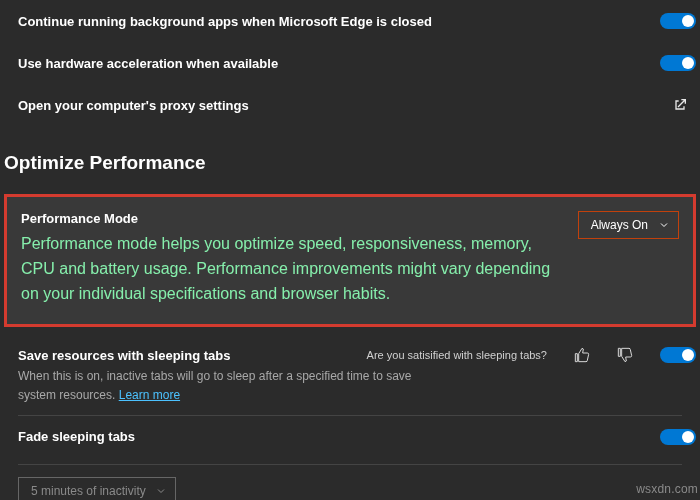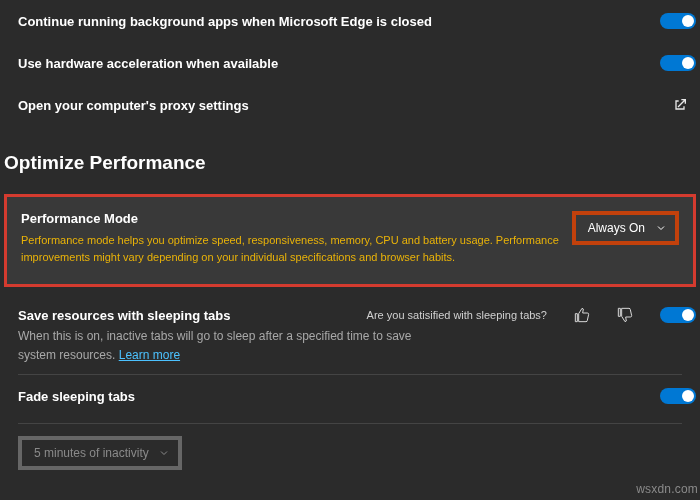--- a/index.html
+++ b/index.html
@@ -69,28 +69,28 @@
       justify-content: space-between;
     }
     .box-titlewrap { flex: 1; }
     .box-title {
       font-weight: 600;
       font-size: 13px;
       color: #fff;
       margin-bottom: 6px;
     }
     .box-desc {
-      color: #eab308;
-      font-size: 11px;
+      color: #86efac;
+      font-size: 16px;
       line-height: 1.55;
       max-width: 540px;
     }
     
     .dropdown {
-      border: 4px solid #c2410c;
+      border: 1px solid #c2410c;
       background: transparent;
       color: #fff;
       padding: 6px 8px 6px 12px;
       font-size: 12px;
       display: flex;
       align-items: center;
       gap: 10px;
       min-width: 100px;
       cursor: pointer;
     }

